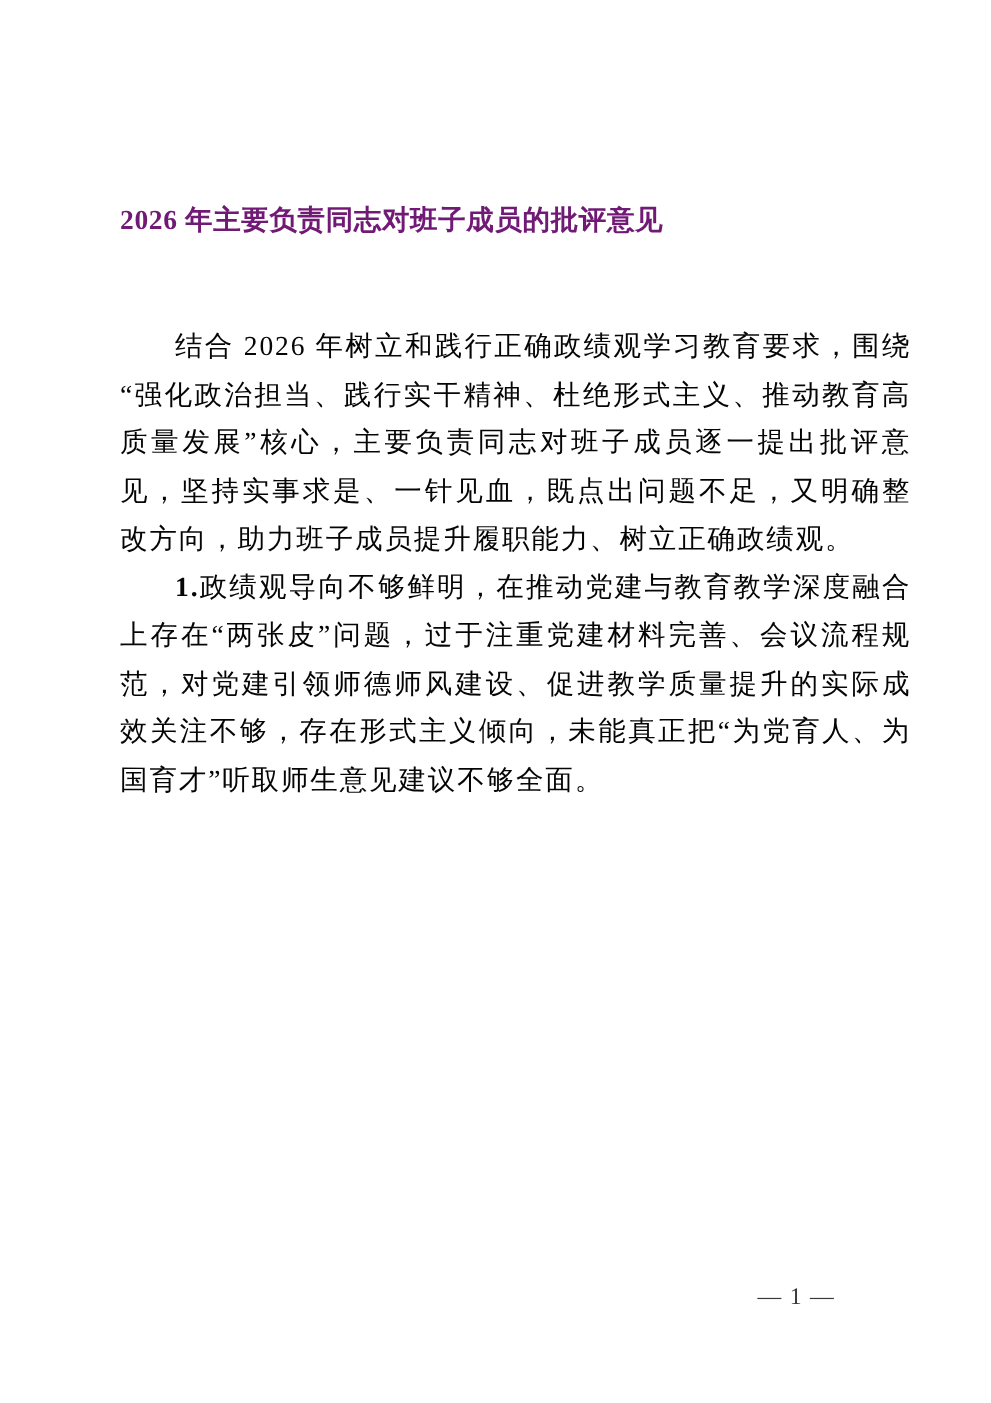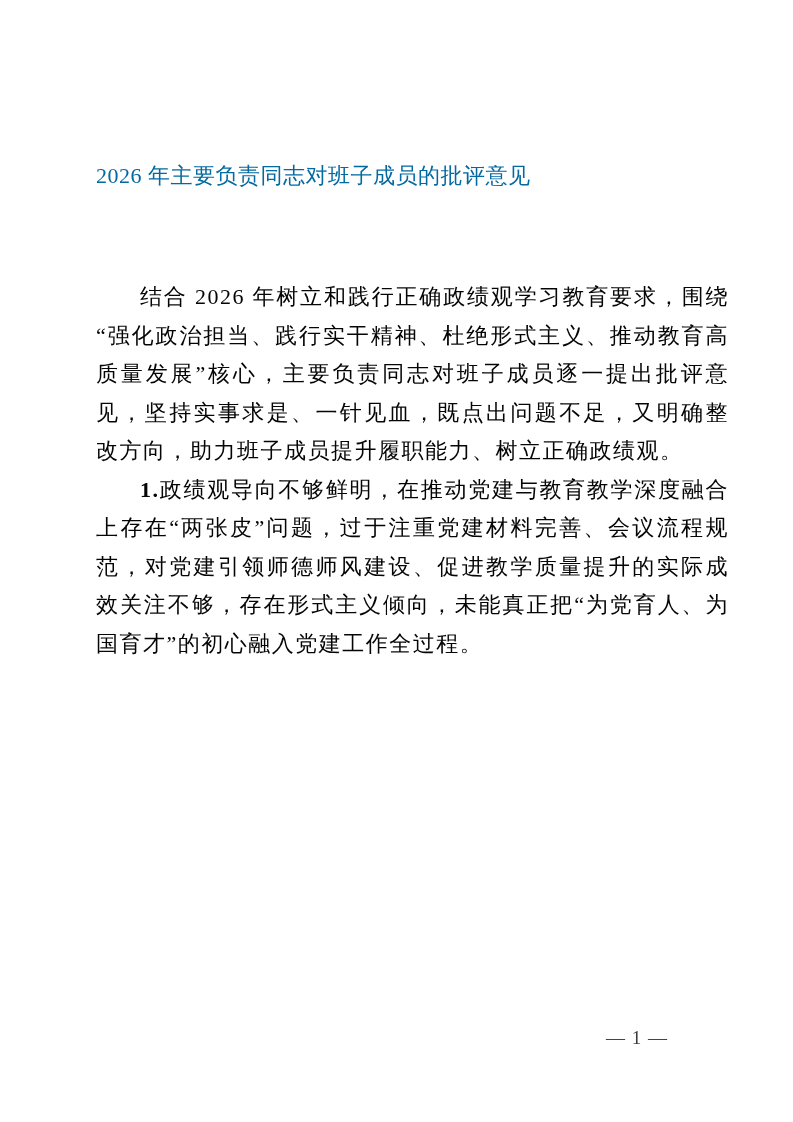--- a/index.html
+++ b/index.html
@@ -15,27 +15,27 @@
     overflow: hidden;
     box-sizing: border-box;
     padding: 162px 64px 0 96px;
     font-family: "Liberation Serif", "DejaVu Serif", serif;
     color: #000000;
   }
   .doc-title {
     margin: 0;
     font-size: 22px;
     line-height: 28px;
-    font-weight: 400;
+    font-weight: 700;
     letter-spacing: 0.5px;
-    color: #0369a1;
+    color: #701a75;
     text-align: left;
   }
   .content {
-    margin-top: 88px;
+    margin-top: 68px;
   }
   .para {
     margin: 0;
     font-size: 22px;
     line-height: 38.5px;
     letter-spacing: 1.5px;
     text-align: justify;
     text-align-last: left;
     text-indent: 2em;
     word-break: break-all;
@@ -61,21 +61,21 @@
 
 <div class="page">
 
   <h1 class="doc-title">2026 年主要负责同志对班子成员的批评意见</h1>
 
   <div class="content">
 
     <p class="para"><span>结合 2026 年树立和践行正确政绩观学习教育要求，围绕“强化政治担当、践行实干精神、杜绝形式主义、推动教育高质量发展”核心，主要负责同志对班子成员逐一提出批评意见，坚持实事求是、一针见血，既点出问题不足，又明确整改方向，助力班子成员提升履职能力、树立正确政绩观。</span></p>
 
 
-    <p class="para"><b class="num">1.</b><span>政绩观导向不够鲜明，在推动党建与教育教学深度融合上存在“两张皮”问题，过于注重党建材料完善、会议流程规范，对党建引领师德师风建设、促进教学质量提升的实际成效关注不够，存在形式主义倾向，未能真正把“为党育人、为国育才”的初心融入党建工作全过程。</span></p>
+    <p class="para"><b class="num">1.</b><span>政绩观导向不够鲜明，在推动党建与教育教学深度融合上存在“两张皮”问题，过于注重党建材料完善、会议流程规范，对党建引领师德师风建设、促进教学质量提升的实际成效关注不够，存在形式主义倾向，未能真正把“为党育人、为国育才”听取师生意见建议不够全面。</span></p>
 
 
 
   </div>
 
   <div class="page-footer">— 1 —</div>
 
 </div>
 
 </body></html>

